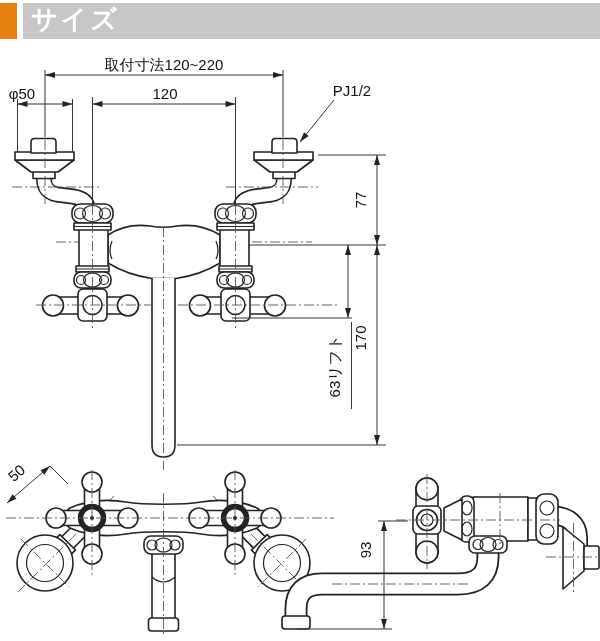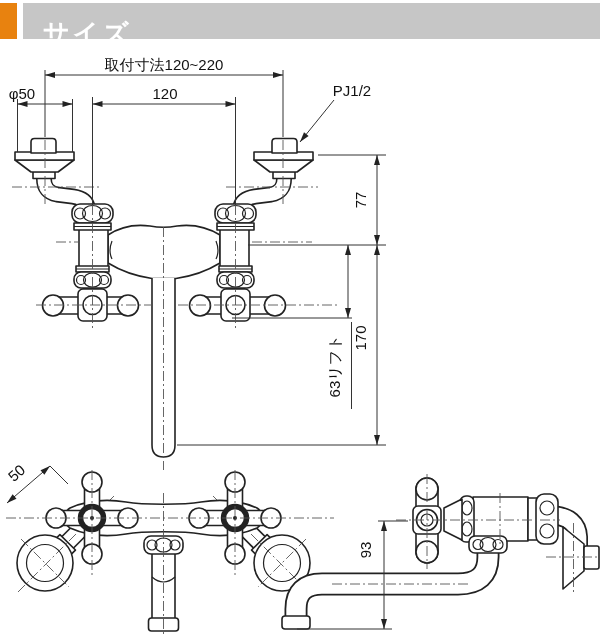--- a/index.html
+++ b/index.html
@@ -1,22 +1,22 @@
 <!DOCTYPE html>
 <html><head>
 <meta charset="utf-8">
 <style>
   html,body{margin:0;padding:0;background:#ffffff;}
   .page{position:relative;width:600px;height:641px;background:#fff;overflow:hidden;
         font-family:"Liberation Sans","DejaVu Sans",sans-serif;}
   .hdr{position:absolute;left:0;top:0;width:600px;height:45px;background:#fff;}
   .hdr-accent{position:absolute;left:0;top:3px;width:17px;height:36px;background:#e8820f;}
   .hdr-bar{position:absolute;left:23px;top:3px;right:0;height:36px;background:#c6c6c6;}
-  .hdr-title{position:absolute;left:8px;top:1px;margin:12px;color:#ffffff;
-             font-family:Liberation Sans, sans-serif;
+  .hdr-title{position:absolute;left:8px;top:1px;margin:0;color:#ffffff;
+             font-family:Liberation Mono, monospace;
              font-size:26px;font-weight:600;letter-spacing:3px;line-height:34px;}
   svg{position:absolute;left:0;top:45px;display:block;}
   
   .s {fill:#fff;stroke:#222;stroke-width:1.6;stroke-linejoin:round;}
   .t {fill:none;stroke:#222;stroke-width:1.2;}
   .o16{stroke:#222;stroke-width:16;fill:none;stroke-linejoin:round;}
   .i16{stroke:#fff;stroke-width:12.8;fill:none;stroke-linejoin:round;}
   .o18{stroke:#222;stroke-width:18;fill:none;stroke-linejoin:round;}
   .i18{stroke:#fff;stroke-width:14.6;fill:none;stroke-linejoin:round;}
   .o20{stroke:#222;stroke-width:20;fill:none;stroke-linejoin:round;}

